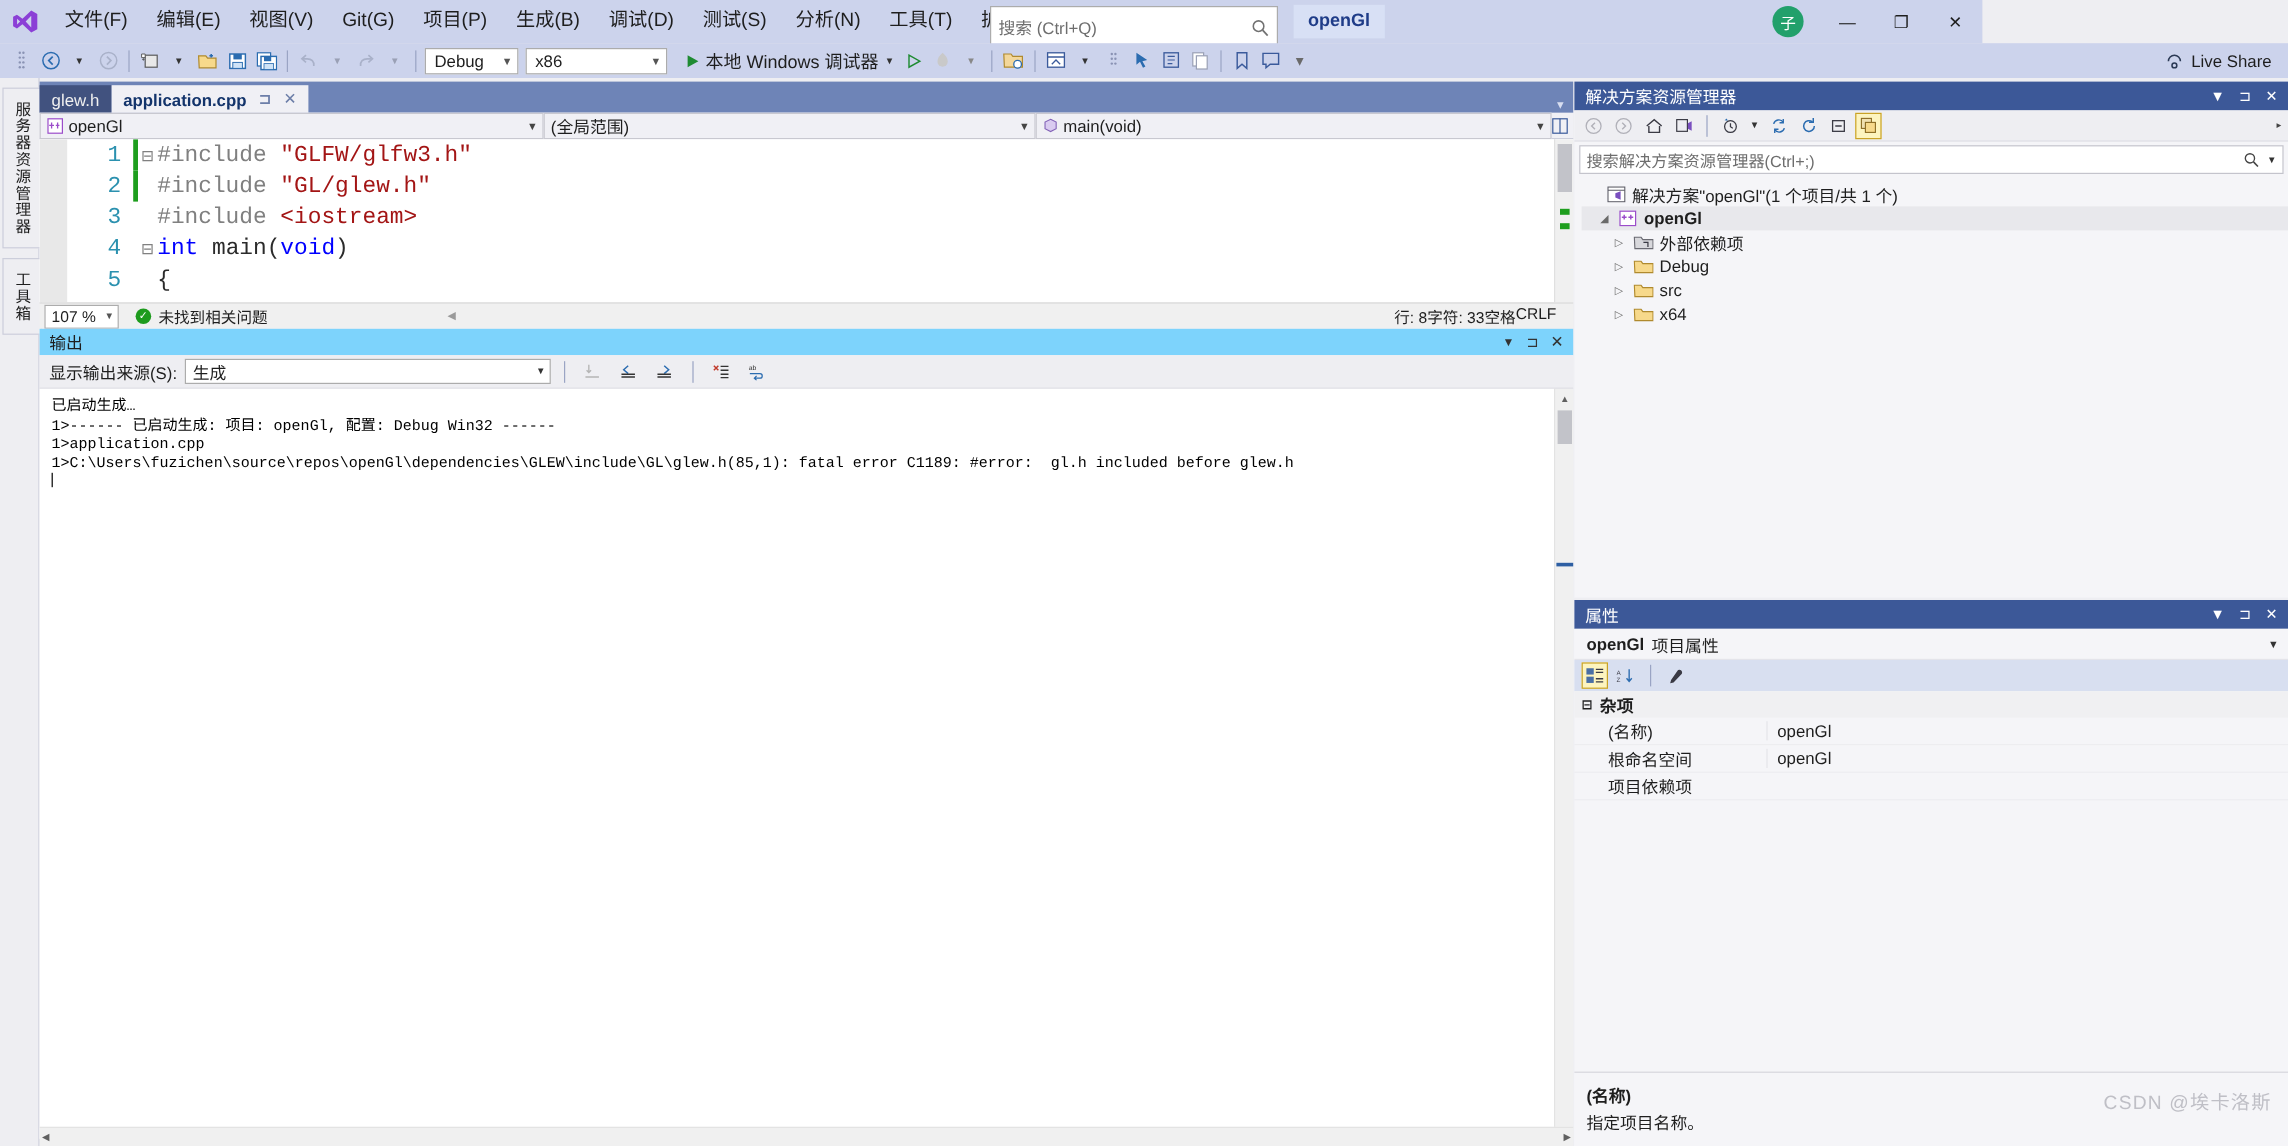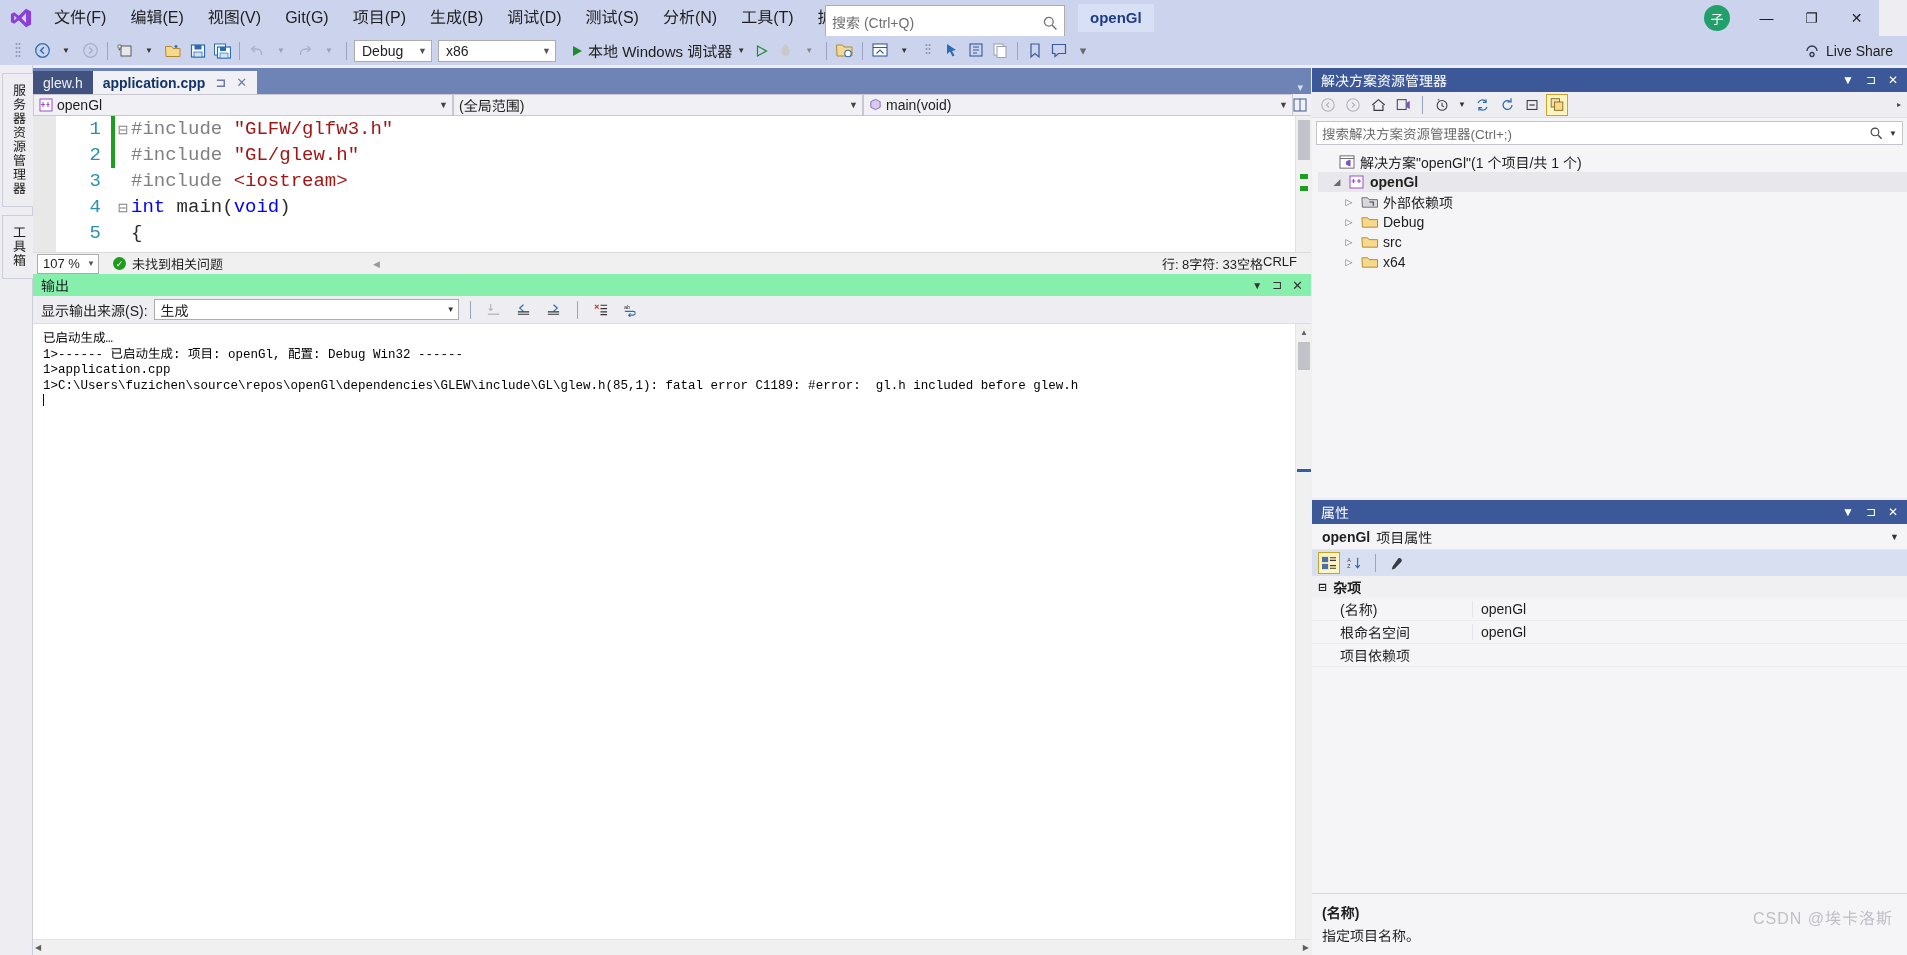--- a/index.html
+++ b/index.html
@@ -8,21 +8,21 @@
     font-family: "Liberation Sans", "DejaVu Sans", sans-serif;
     font-size: 13px;
     background: #EEEEF2;
     overflow: hidden;
     color: #1E1E1E;
   }
   .app { position: relative; width: 1907px; height: 955px; }
 
   
   .titlebar {
-    position: absolute; left: 0; top: 0; width: 1879px; height: 36px;
+    position: absolute; left: 0; top: 0; width: 1652px; height: 36px;
     background: #CCD3EC; display: flex; align-items: center;
   }
   .vs-logo {
     width: 42px; height: 36px; display: flex; align-items: center; justify-content: center;
   }
   .vs-logo svg { display: block; }
   .menu { display: flex; align-items: center; height: 36px; }
   .menu-item {
     padding: 0 12px; height: 28px; line-height: 28px; font-size: 16px;
     color: #1E1E1E; cursor: default; white-space: nowrap;
@@ -135,21 +135,21 @@
     display:flex; align-items:center; padding: 0 3px 0 5px; font-size:13px;
   }
   .zoomcombo .caret { margin-left:auto; font-size:8px; color:#555; }
   .ok-dot { width:13px; height:13px; border-radius:50%; background:#1D9B1D; color:#fff; font-size:9px;
             display:flex; align-items:center; justify-content:center; margin: 0 6px 0 14px; }
   .status-right { margin-left:auto; display:flex; padding-right: 14px; }
 
   
   .output-panel { position: absolute; left: 33px; top: 274px; width: 1278px; height: 675px; background: #F5F5F8; }
   .output-head {
-    height: 22px; background: #86efac; display: flex; align-items: center; padding-left: 8px;
+    height: 22px; background: #7dd3fc; display: flex; align-items: center; padding-left: 8px;
     font-size: 14px; color: #1E1E1E; gap: 11px;
   }
   .oh-tools { margin-left:auto; display:flex; align-items:center; gap: 10px; padding-right: 8px; color:#333; }
   .output-toolbar {
     height: 28px; background: #EEEEF2; display: flex; align-items: center; padding-left: 8px; gap: 6px;
     border-bottom: 1px solid #DDDDE3;
   }
   .osrc-label { font-size: 14px; }
   .osrc-combo {
     width: 305px; height: 21px; background:#FFFFFF; border:1px solid #ACACAC;

